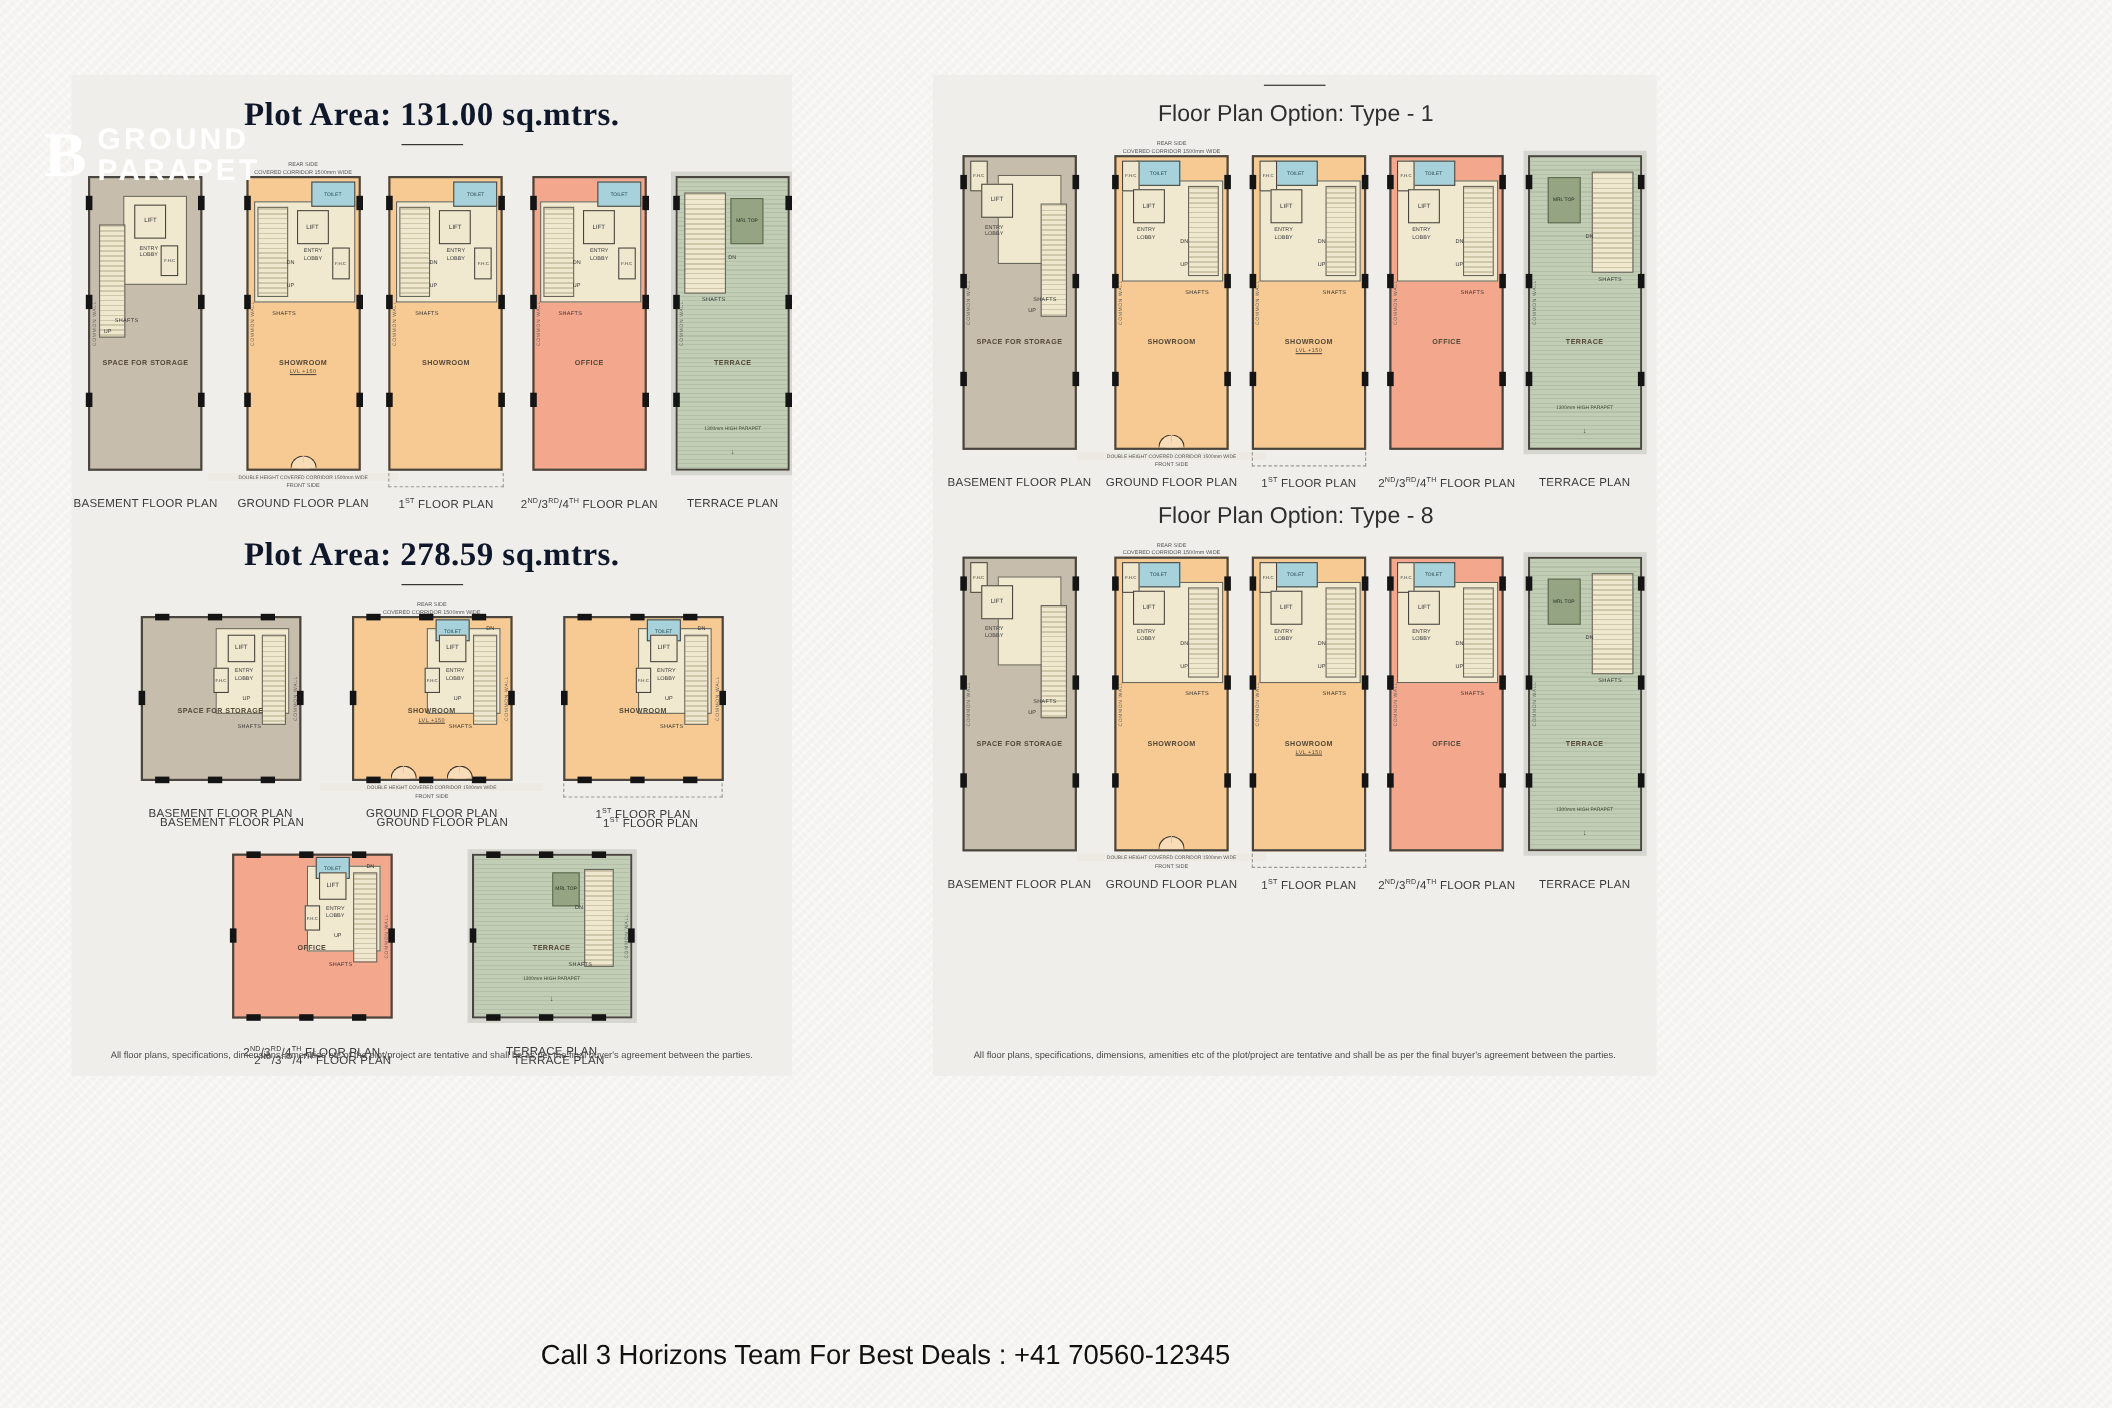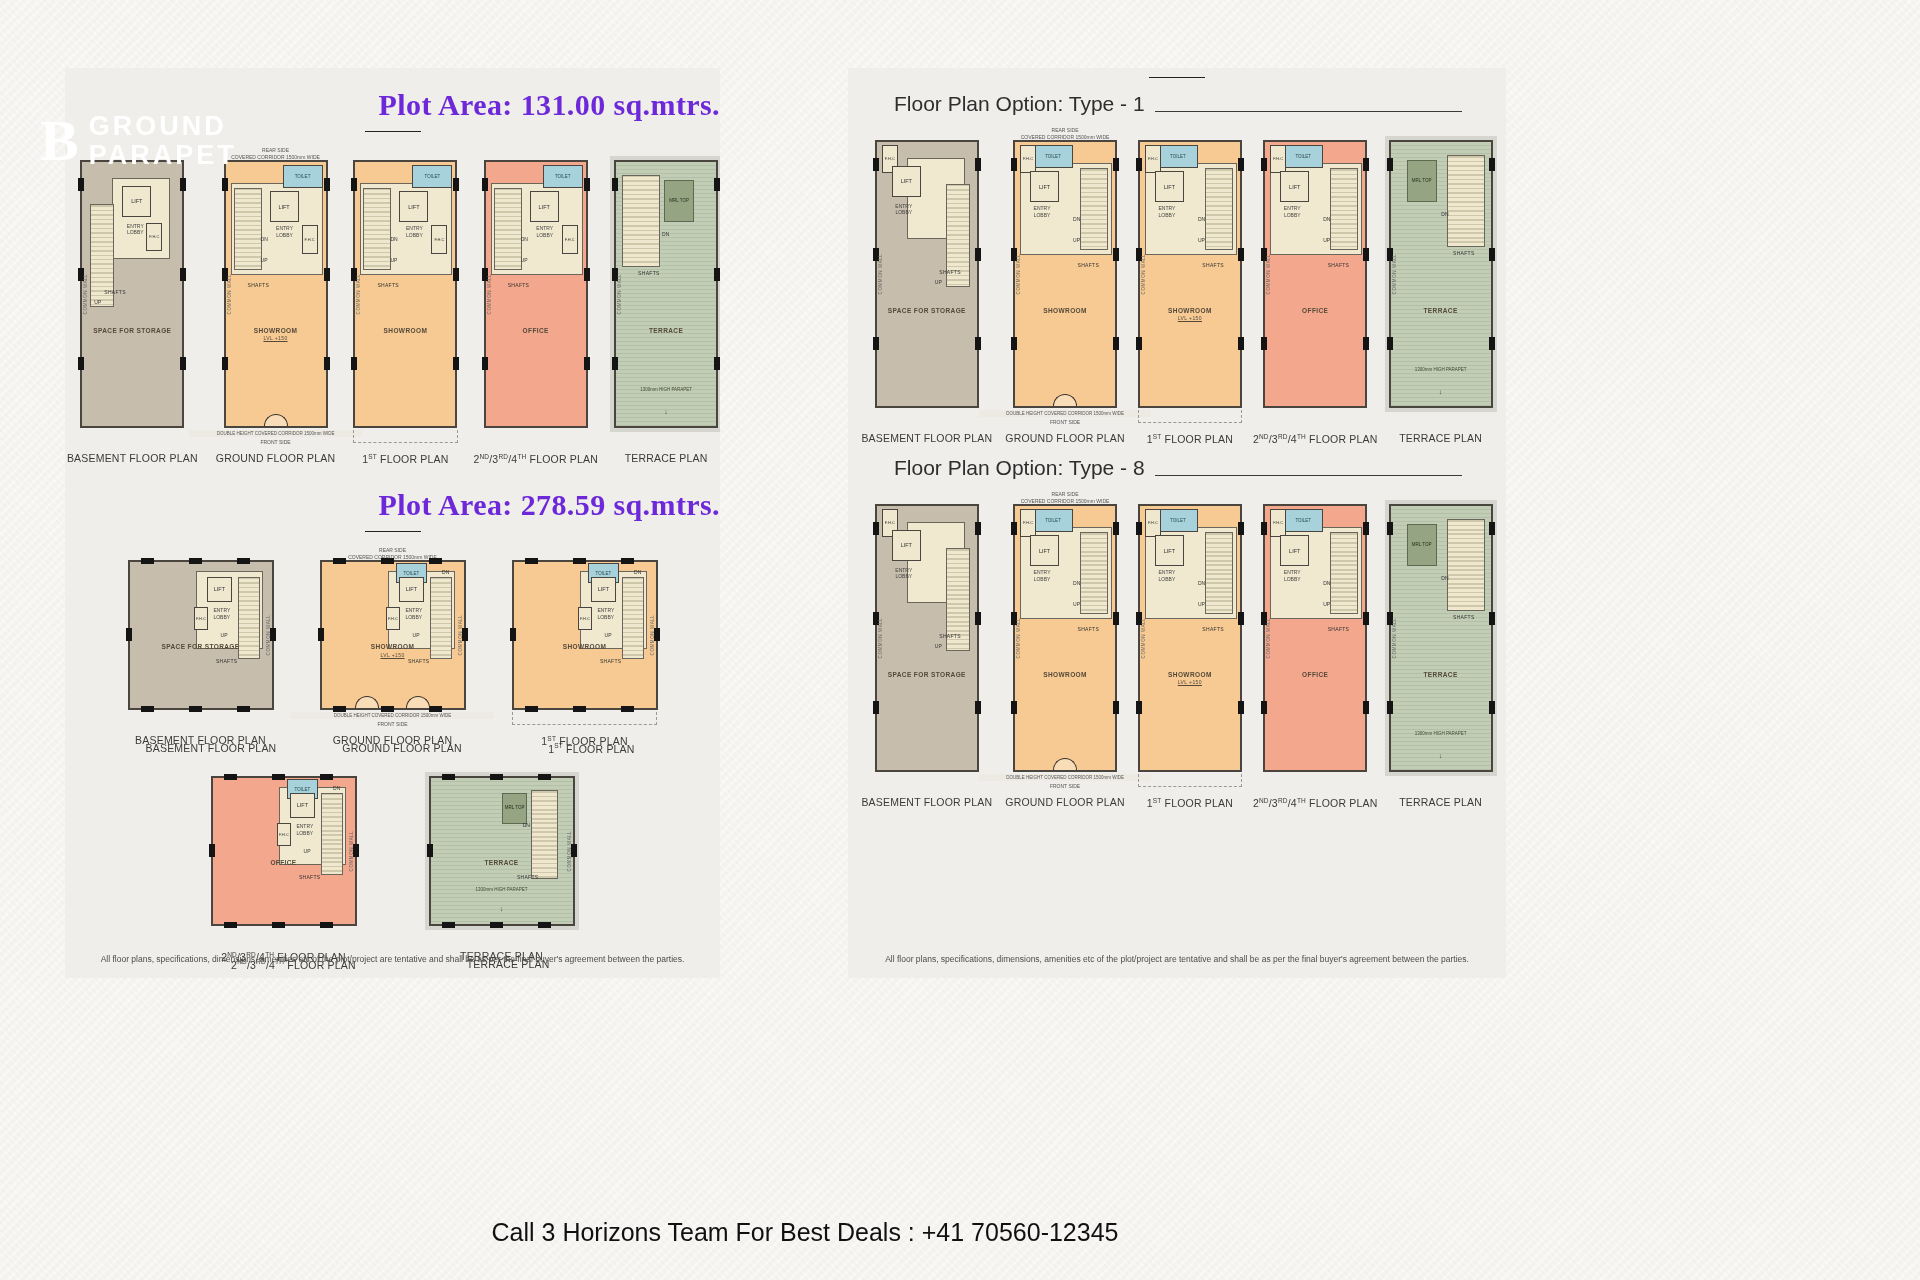--- a/index.html
+++ b/index.html
@@ -11,24 +11,24 @@
       repeating-linear-gradient(45deg, rgba(0,0,0,.012) 0 2px, transparent 2px 5px),
       repeating-linear-gradient(-45deg, rgba(255,255,255,.4) 0 3px, transparent 3px 7px);}
   
   .logo{position:absolute;left:40px;top:112px;display:flex;align-items:center;gap:10px;color:#ffffff;z-index:3;}
   .logo-icon{font:700 58px/1 "Liberation Serif",serif;color:#fff;}
   .logo-text{display:flex;flex-direction:column;font-weight:700;font-size:27px;line-height:1.06;letter-spacing:3px;}
   
   .card{position:absolute;top:68px;height:910px;background:#efeeea;overflow:hidden;}
   .card-left{left:65px;width:655px;}
   .card-right{left:848px;width:658px;}
-  .plot-title{font-family:"Liberation Serif",serif;font-weight:700;font-size:30px;color:#6d28d9;
-    text-align:right;margin:20px 0 0;letter-spacing:.4px;}
+  .plot-title{font-family:"Liberation Serif",serif;font-weight:700;font-size:30px;color:#0f172a;
+    text-align:center;margin:20px 0 0;letter-spacing:.4px;}
   .title-divider{width:56px;border-bottom:1.6px solid #222;margin:9px auto 14px;}
-  .option-header{display:flex;align-items:flex-end;margin:8px 44px 10px 46px;font-size:21px;color:#2e2e2e;}
+  .option-header{display:flex;align-items:center;margin:8px 44px 10px 46px;font-size:21px;color:#2e2e2e;flex-direction:column;}
   .option-line{flex:1;border-bottom:1.5px solid #3a3a3a;margin-left:10px;transform:translateY(-4px);}
   .plan-row{display:flex;justify-content:center;align-items:flex-start;gap:16px;}
   .card-right .plan-row{gap:11px;}
   #row-168a{gap:46px;margin-top:2px;}
   #row-168b{gap:72px;margin-top:4px;}
   .disclaimer{position:absolute;bottom:14px;left:4%;right:4%;text-align:center;
     font-size:8.5px;color:#4c4c4c;margin:0;}
   
   .footer{position:absolute;top:1218px;left:0;width:1610px;text-align:center;
     font-size:25px;color:#101010;}

